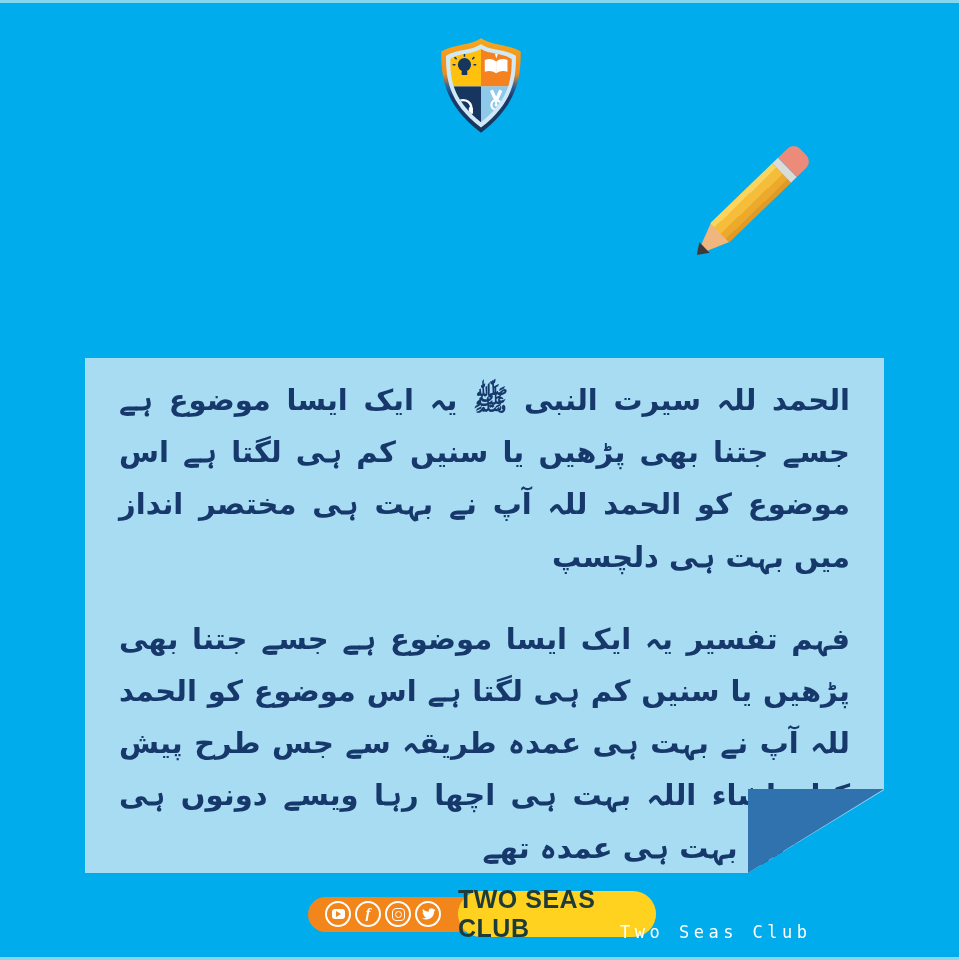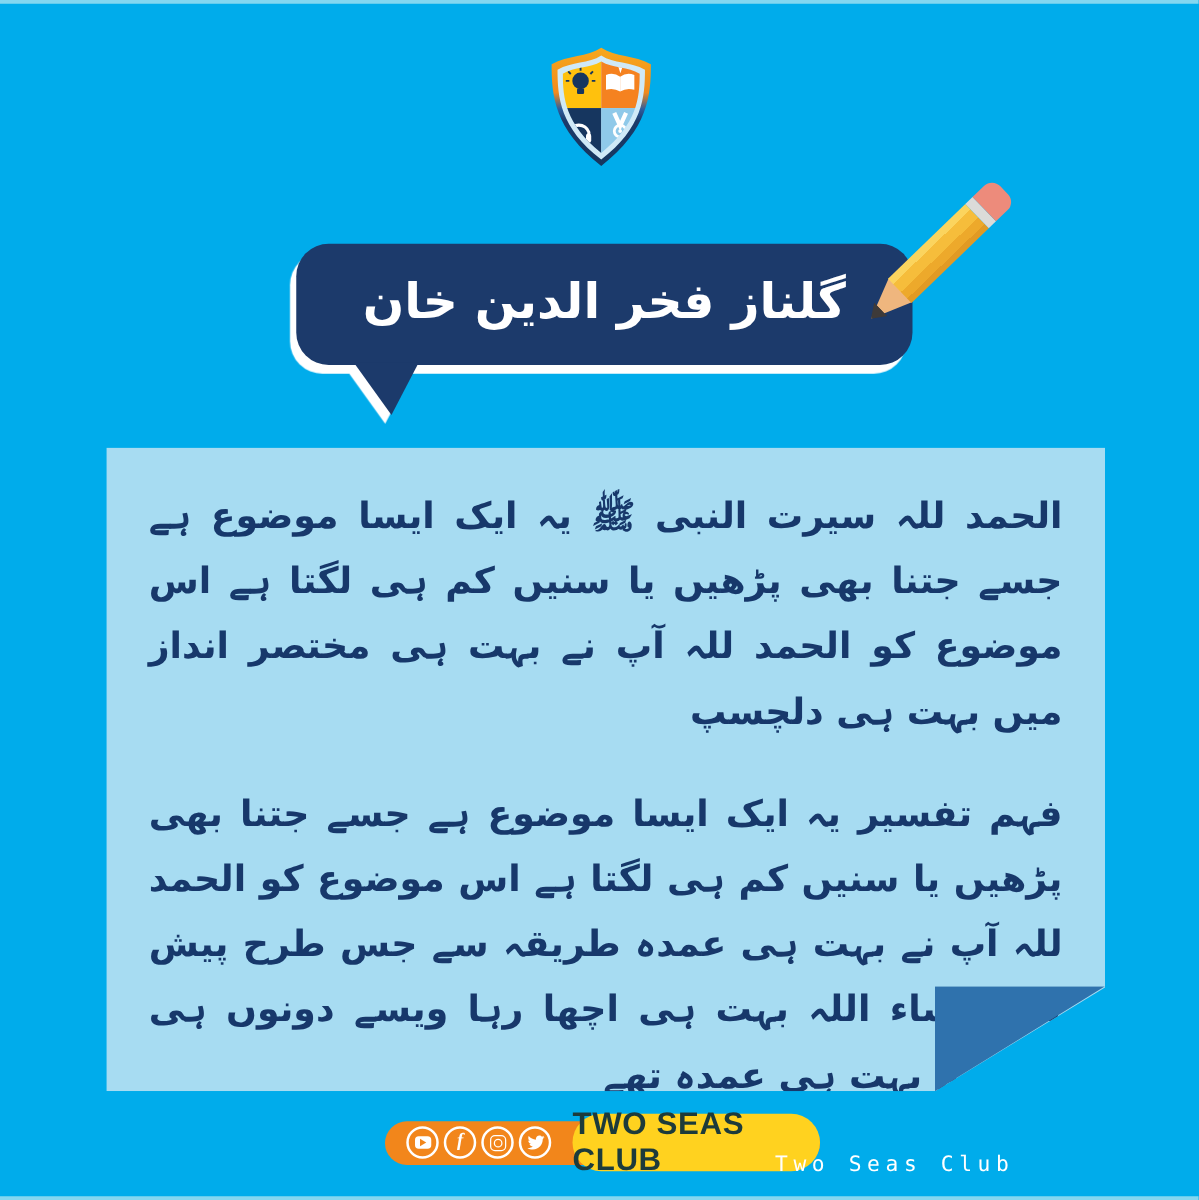--- a/index.html
+++ b/index.html
@@ -36,21 +36,21 @@
   .p-ferrule{left:118px;width:8px;background:#DBDBD9;}
   .p-eraser{left:126px;width:22px;background:#ED8B7B;border-radius:0 9px 9px 0;}
 
   
   .card{position:absolute;left:85px;top:358px;width:799px;height:515px;background:#A7DCF2;
         clip-path:polygon(0 0,799px 0,799px 432px,663px 515px,0 515px);box-sizing:border-box;}
   .fold{position:absolute;left:663px;top:431px;width:136px;height:84px;background:#2F72AD;
         clip-path:polygon(0 0,100% 0,0 100%);}
   .urdu{direction:rtl;text-align:justify;color:#17386B;margin:0;padding:0 34px;
         font-family:"DejaVu Sans",sans-serif;font-size:29px;line-height:1.8;font-weight:600;}
-  .urdu.first{padding-top:28px;}
+  .urdu.first{padding-top:16px;}
   .urdu.second{padding-top:30px;}
 
   
   .pill-orange{position:absolute;left:308px;top:897px;width:348px;height:35px;
                background:#F2861B;border-radius:18px;}
   .s-ic{position:absolute;top:4px;width:26px;height:26px;border:2px solid #fff;border-radius:50%;
         box-sizing:border-box;display:flex;align-items:center;justify-content:center;cursor:pointer;}
   .s-ic.yt{left:17px;} .s-ic.fb{left:47px;} .s-ic.ig{left:77px;} .s-ic.tw{left:107px;}
   .yt-box{width:13px;height:10px;background:#fff;border-radius:3px;display:flex;
           align-items:center;justify-content:center;}
@@ -125,26 +125,20 @@
       </g>
 
       <g>
         <path d="M66 57 L71 68 L76 57" stroke="#fff" stroke-width="3.6" fill="none"></path>
         <circle cx="71" cy="72.5" r="5" fill="none" stroke="#fff" stroke-width="2.4"></circle>
         <circle cx="71" cy="72.5" r="1.6" fill="#fff"></circle>
       </g>
     </g>
   </svg>
 
-  <div class="bubble-wrap">
-    <div class="bubble">
-      <span class="name">گلناز فخر الدین خان</span>
-    </div>
-    <div class="tail"></div>
-  </div>
 
   <div class="pencil">
     <span class="p-wood"></span>
     <span class="p-graphite"></span>
     <span class="p-body"></span>
     <span class="p-ferrule"></span>
     <span class="p-eraser"></span>
   </div>
 
   <div class="card">

